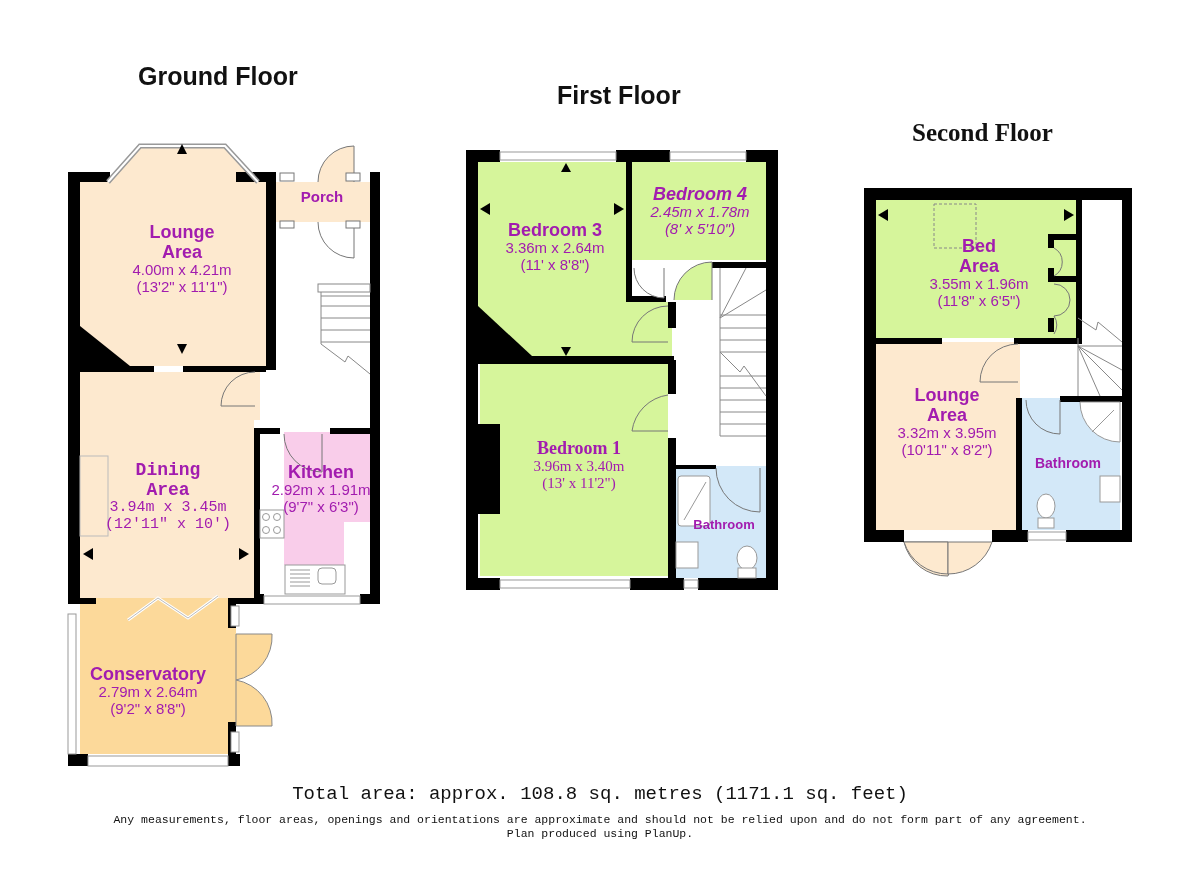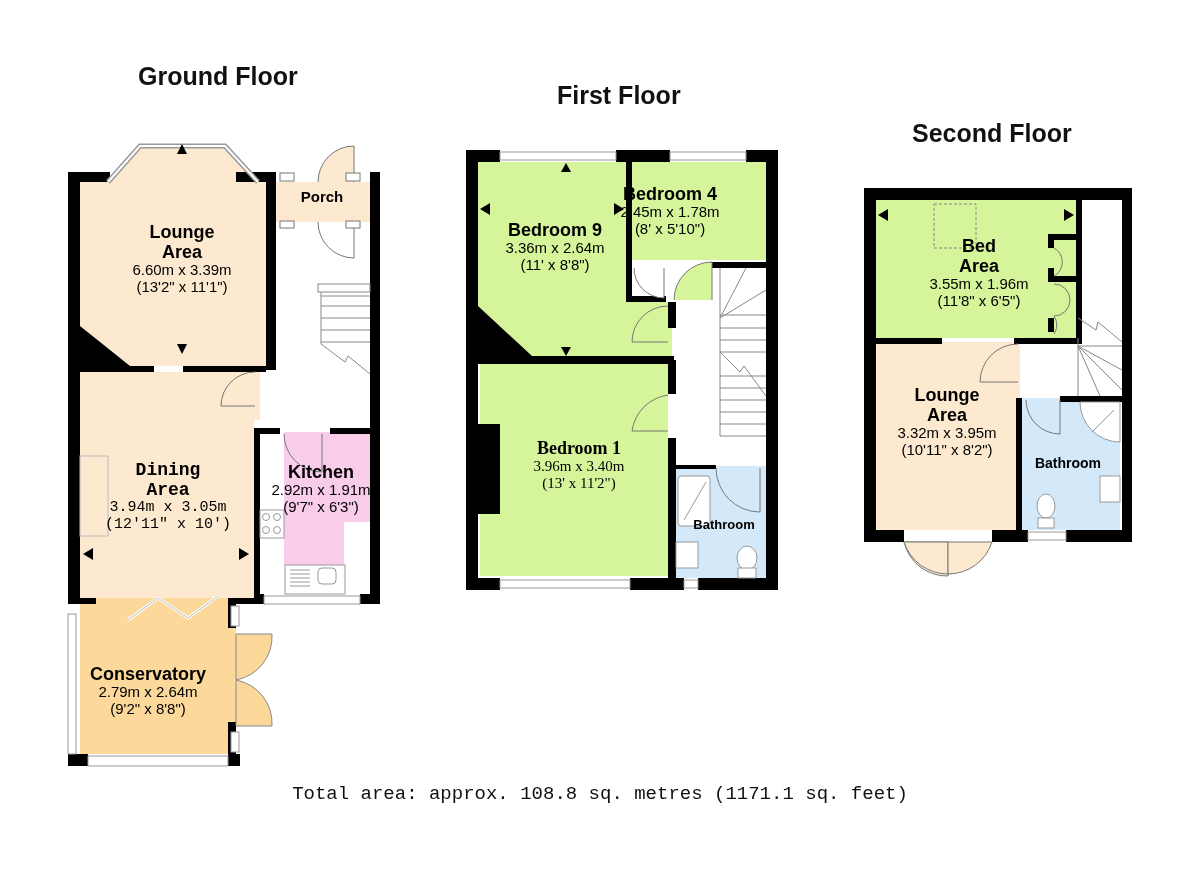--- a/index.html
+++ b/index.html
@@ -1,19 +1,19 @@
 <!DOCTYPE html>
 <html><head>
 <meta charset="utf-8">
 <style>
   html, body { margin:0; padding:0; background:#ffffff; }
   body { width:1200px; height:873px; position:relative; overflow:hidden; font-family:"Liberation Sans", sans-serif; color:#111; }
   svg { position:absolute; left:0; top:0; }
   .floor-title { position:absolute; font-weight:bold; font-size:25px; color:#111; white-space:nowrap; }
-  .lbl { position:absolute; text-align:center; white-space:nowrap; line-height:1.12; color:#000000; }
+  .lbl { position:absolute; text-align:center; white-space:nowrap; line-height:1.12; color:#a21caf; }
   .lbl .n { font-weight:bold; font-size:18px; display:block; }
   .lbl .n.sm { font-size:15px; }
   .lbl .d { font-size:15px; display:block; }
   .footer { position:absolute; left:0; width:1200px; text-align:center;font-family:Liberation Mono, monospace; }
   .total { top:783px; font-size:19px; }
   .disc { top:813px; font-size:11.5px; line-height:14px; }
 </style>
 </head>
 <body>
 
@@ -239,54 +239,54 @@
 
     <g fill="#000">
       <polygon points="878,215 888,209 888,221"></polygon>
       <polygon points="1074,215 1064,209 1064,221"></polygon>
     </g>
   </g>
 </svg>
 
 <div class="floor-title" style="left:138px; top:62px;">Ground Floor</div>
 <div class="floor-title" style="left:557px; top:81px;">First Floor</div>
-<div class="floor-title" style="left:912px; top:119px;">Second Floor</div>
+<div class="floor-title" style="left:912px; top:119px;font-family:Liberation Serif, serif;">Second Floor</div>
 
 <div class="lbl" style="left:112px; top:222px; width:140px;">
   <span class="n">Lounge</span>
   <span class="n">Area</span>
-  <span class="d">6.60m x 3.39m</span>
+  <span class="d">4.00m x 4.21m</span>
   <span class="d">(13'2" x 11'1")</span>
 </div>
 <div class="lbl" style="left:282px; top:189px; width:80px;">
   <span class="n sm">Porch</span>
 </div>
 <div class="lbl" style="left:98px; top:460px; width:140px;font-family:Liberation Mono, monospace;">
   <span class="n">Dining</span>
   <span class="n">Area</span>
-  <span class="d">3.94m x 3.05m</span>
+  <span class="d">3.94m x 3.45m</span>
   <span class="d">(12'11" x 10')</span>
 </div>
 <div class="lbl" style="left:262px; top:462px; width:118px; overflow:hidden;">
   <span class="n">Kitchen</span>
   <span class="d">2.92m x 1.91m</span>
   <span class="d">(9'7" x 6'3")</span>
 </div>
 <div class="lbl" style="left:78px; top:664px; width:140px;">
   <span class="n">Conservatory</span>
   <span class="d">2.79m x 2.64m</span>
   <span class="d">(9'2" x 8'8")</span>
 </div>
 
 <div class="lbl" style="left:490px; top:220px; width:130px;">
-  <span class="n">Bedroom 9</span>
+  <span class="n">Bedroom 3</span>
   <span class="d">3.36m x 2.64m</span>
   <span class="d">(11' x 8'8")</span>
 </div>
-<div class="lbl" style="left:608px; top:184px; width:124px;">
+<div class="lbl" style="left:638px; top:184px; width:124px;font-style:italic;">
   <span class="n">Bedroom 4</span>
   <span class="d">2.45m x 1.78m</span>
   <span class="d">(8' x 5'10")</span>
 </div>
 <div class="lbl" style="left:514px; top:438px; width:130px;font-family:Liberation Serif, serif;">
   <span class="n">Bedroom 1</span>
   <span class="d">3.96m x 3.40m</span>
   <span class="d">(13' x 11'2")</span>
 </div>
 <div class="lbl" style="left:684px; top:518px; width:80px;">
@@ -304,13 +304,15 @@
   <span class="n">Area</span>
   <span class="d">3.32m x 3.95m</span>
   <span class="d">(10'11" x 8'2")</span>
 </div>
 <div class="lbl" style="left:1026px; top:456px; width:84px;">
   <span class="n sm" style="font-size:14px;">Bathroom</span>
 </div>
 
 <div class="footer total">Total area: approx. 108.8 sq. metres (1171.1 sq. feet)</div>
 <div class="footer disc">
+  <div>Any measurements, floor areas, openings and orientations are approximate and should not be relied upon and do not form part of any agreement.</div>
+  <div>Plan produced using PlanUp.</div>
 </div>
 
 </body></html>

